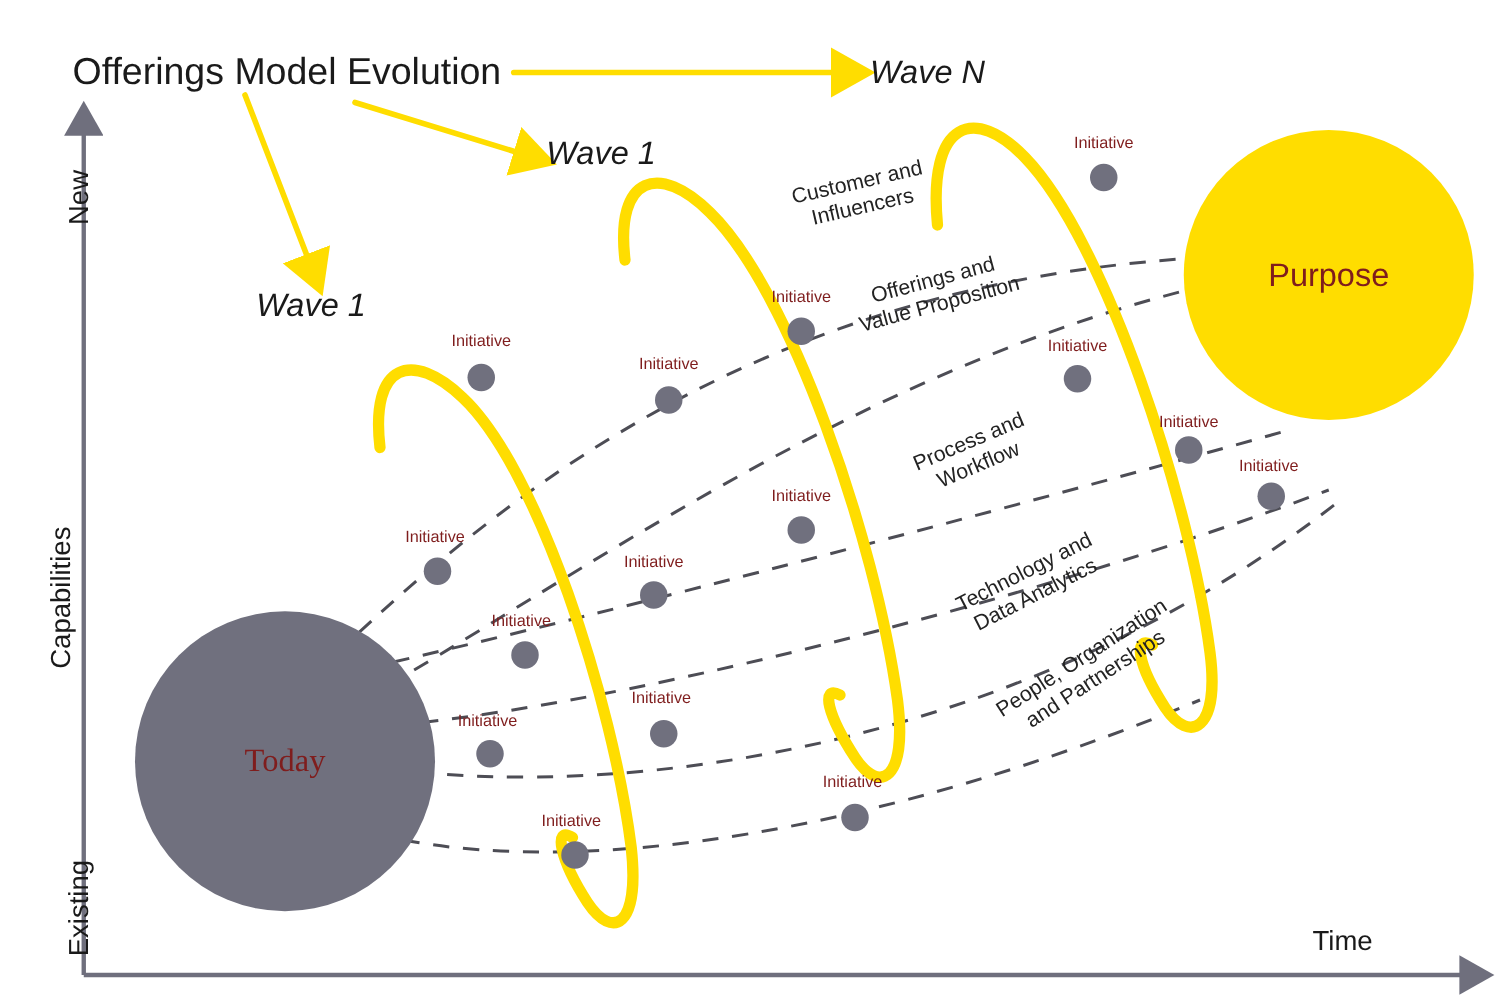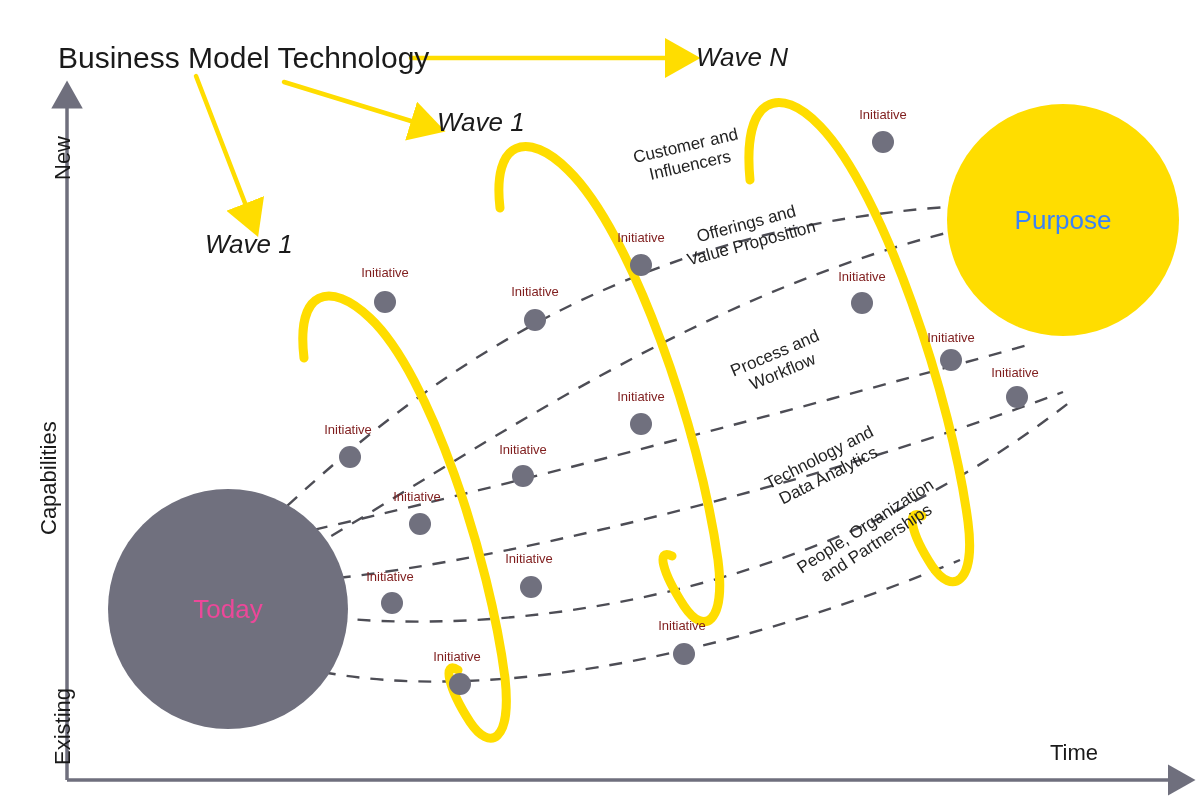--- a/index.html
+++ b/index.html
@@ -53,24 +53,25 @@
     color: #7f1d1d;
   }
   .stream-label {
     font-size: 17px;
     color: #232323;
     text-align: center;
     line-height: 1.18;
     transform-origin: 50% 50%;
   }
   .bubble-text-today {
-    color: #ec4899;
+    color: #7f1d1d;
+    font-family: Liberation Serif, serif;
   }
   .bubble-text-purpose {
-    color: #3b82f6;
+    color: #7f1d1d;
   }
 </style>
 </head>
 <body>
 
 <div id="stage">
 
   <svg id="canvas" viewBox="0 0 1200 800">
     <defs>
       <marker id="axArrow" markerWidth="9" markerHeight="9" refX="3" refY="4.5" orient="auto">
@@ -133,21 +134,21 @@
       <circle cx="684" cy="654" r="11"></circle>
     </g>
 
     <g stroke="#FFDD00" stroke-width="4.5" fill="none" stroke-linecap="round">
       <line x1="411" y1="58" x2="678" y2="58" marker-end="url(#ylArrow)"></line>
       <line x1="284" y1="82" x2="424" y2="125" marker-end="url(#ylArrow)"></line>
       <line x1="196" y1="76" x2="250" y2="216" marker-end="url(#ylArrow)"></line>
     </g>
   </svg>
 
-  <div class="txt title-main" style="left:58px; top:41px;">Business Model Technology</div>
+  <div class="txt title-main" style="left:58px; top:41px;">Offerings Model Evolution</div>
 
   <div class="txt wave-label" style="left:205px; top:229px;">Wave 1</div>
   <div class="txt wave-label" style="left:437px; top:107px;">Wave 1</div>
   <div class="txt wave-label" style="left:696px; top:42px;">Wave N</div>
 
   <div class="txt axis-label axis-label-rot" style="left:50px; top:180px;">New</div>
   <div class="txt axis-label axis-label-rot" style="left:36px; top:535px;">Capabilities</div>
   <div class="txt axis-label axis-label-rot" style="left:50px; top:765px;">Existing</div>
   <div class="txt axis-label" style="left:1050px; top:740px;">Time</div>
 

